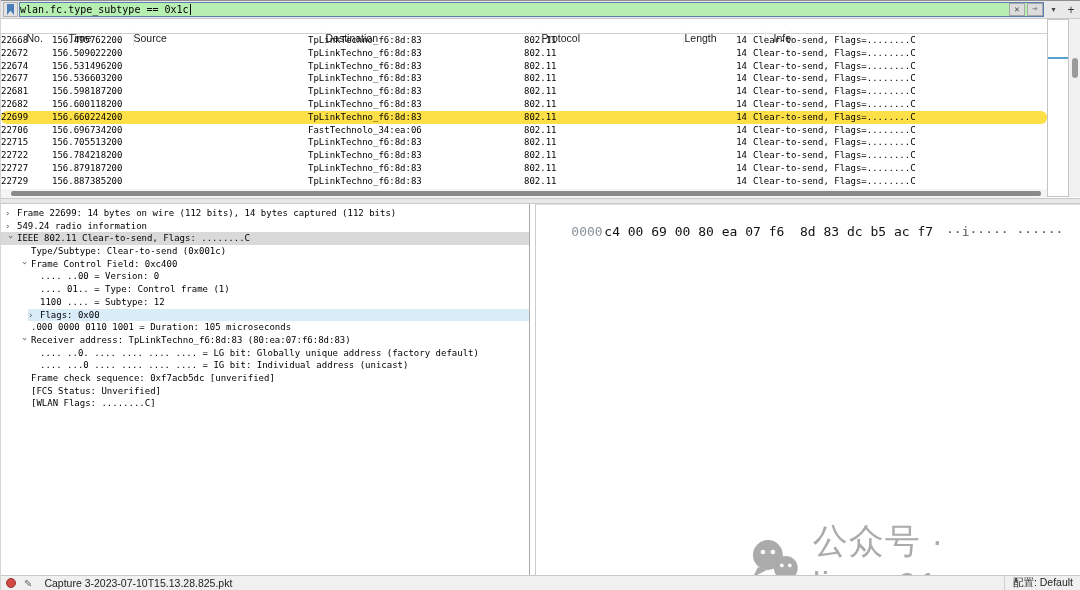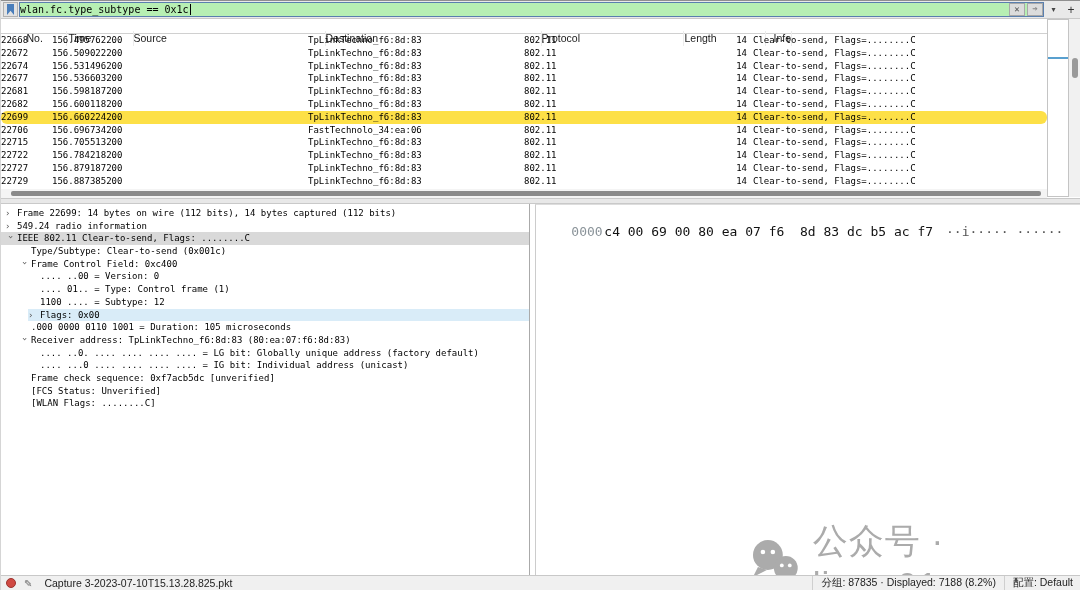--- a/index.html
+++ b/index.html
@@ -181,21 +181,18 @@
     </svg>
     <span class="wm-text">公众号 · liwen01</span>
   </div>
 
   <div class="status-bar">
     <div class="expert-dot"></div>
     <span class="pencil">✎</span>
     <span class="sb-file">Capture 3-2023-07-10T15.13.28.825.pkt</span>
     <div class="sb-right">
       <div class="sb-sect">
-        <span>分组: 87835 · Displayed: 7188 (8.2%)</span>
-      </div>
-      <div class="sb-sect">
         <span>配置: Default</span>
       </div>
     </div>
   </div>
 
 </div>
 
 </body></html>

